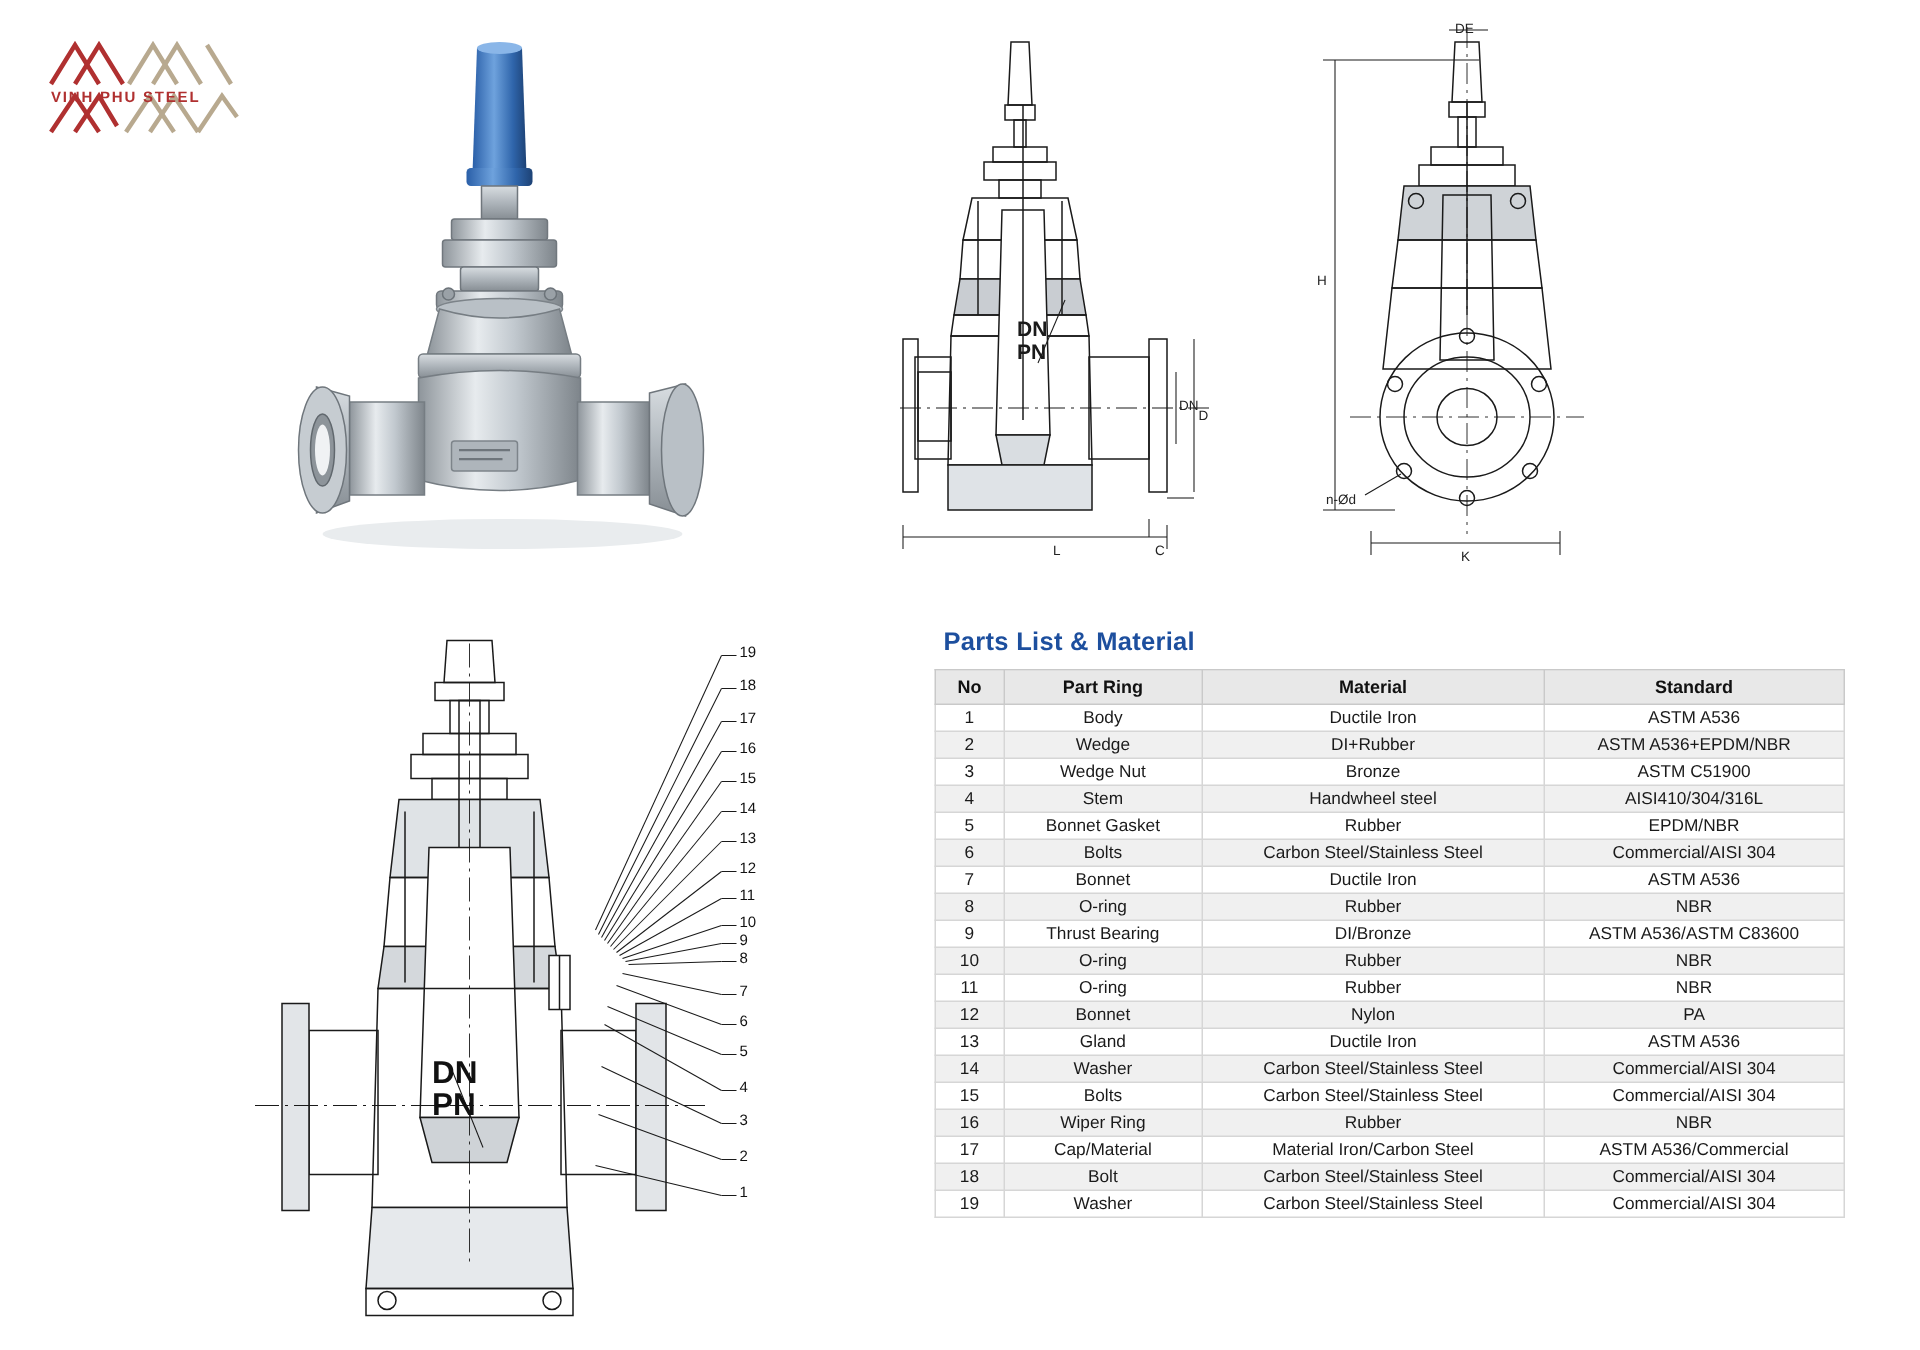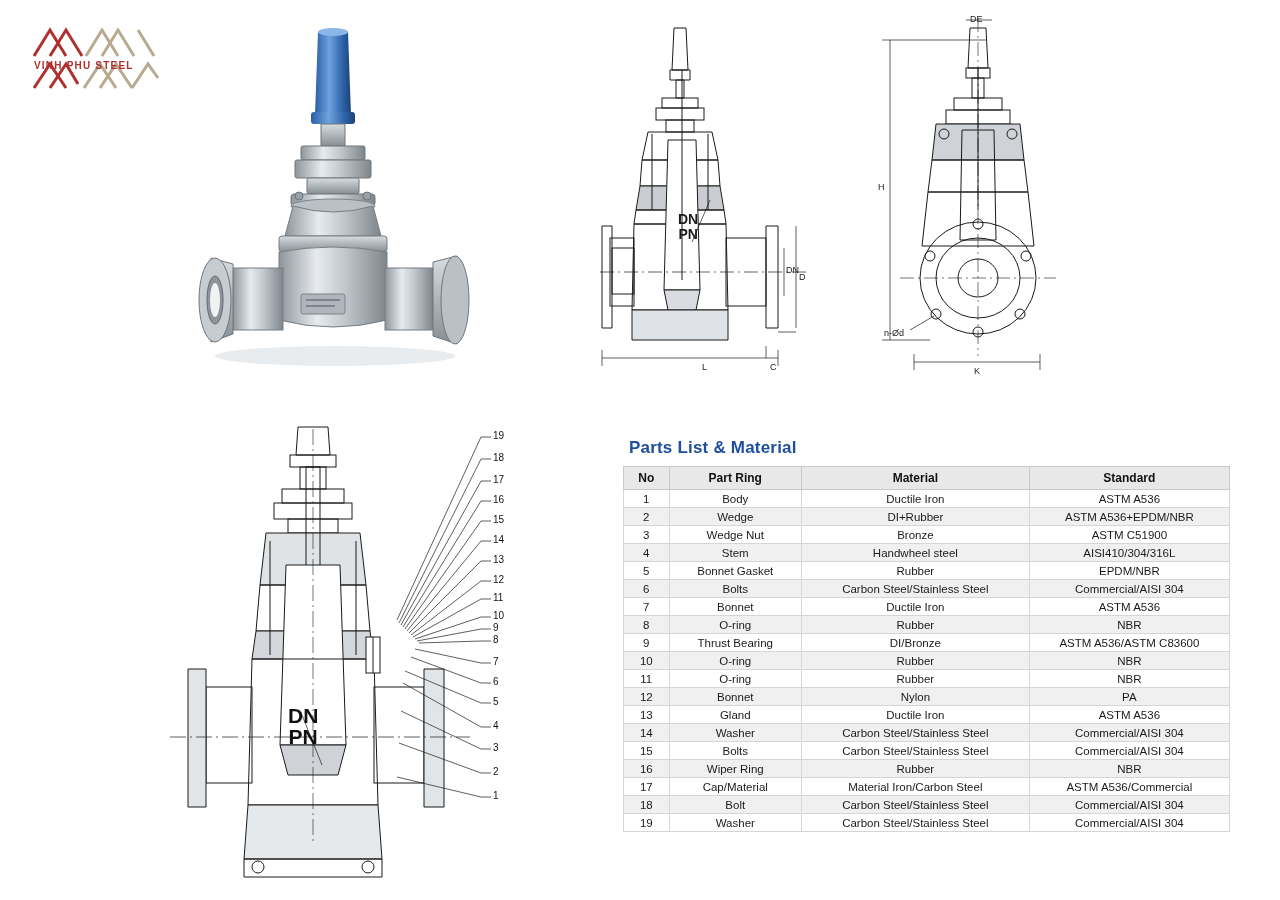--- a/index.html
+++ b/index.html
@@ -40,21 +40,20 @@
     position: absolute;
     left: 175px;
     top: 20px;
     width: 380px;
     height: 370px;
   }
 
   
   .draw-panel {
     position: absolute;
-    text-align: center;
   }
   #drawing-front { left: 600px; top: 10px;  width: 290px; height: 380px; }
   #drawing-side  { left: 870px; top: 10px;  width: 230px; height: 380px; }
   #drawing-section { left: 170px; top: 415px; width: 330px; height: 480px; }
   .callouts { position: absolute; left: 395px; top: 425px; width: 130px; height: 400px; }
 
   .dim-label {
     position: absolute;
     font-size: 9px;
     font-family: "Liberation Sans", sans-serif;
@@ -79,21 +78,21 @@
     position: absolute;
     font-size: 10px;
     color: #111;
     text-align: left;
   }
 
   
   .parts-panel {
     position: absolute;
     left: 582px;
-    top: 438px;
+    top: 418px;
     width: 556px;
     padding-left: 41px;
   }
   .parts-title {
     font-size: 17px;
     font-weight: bold;
     color: #1d4f9e;
     margin: 0 0 8px 6px;
     letter-spacing: 0.2px;
   }

